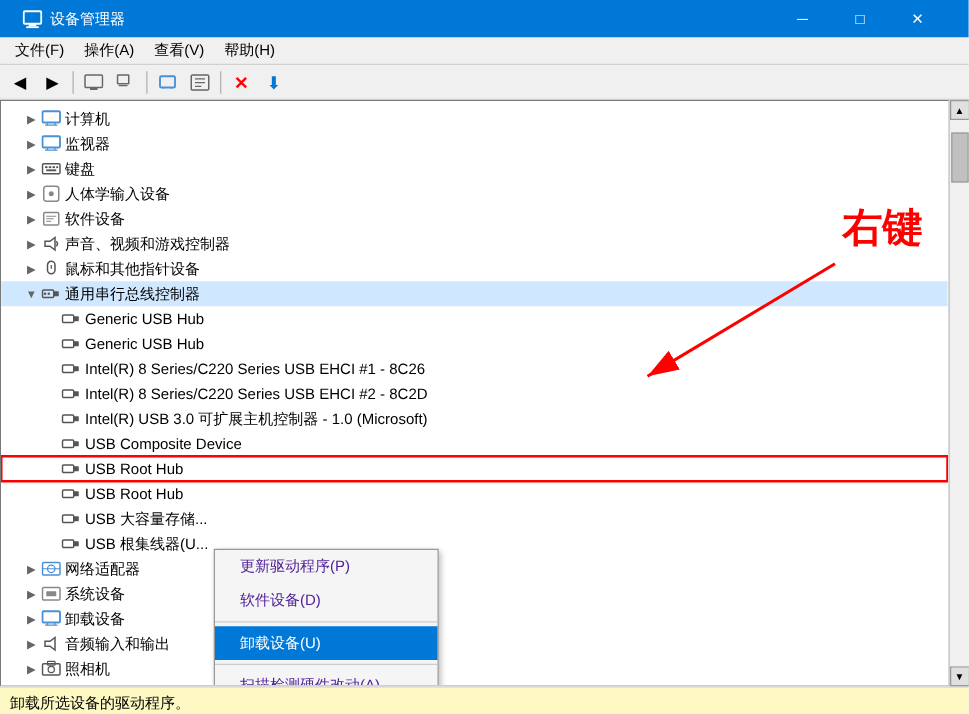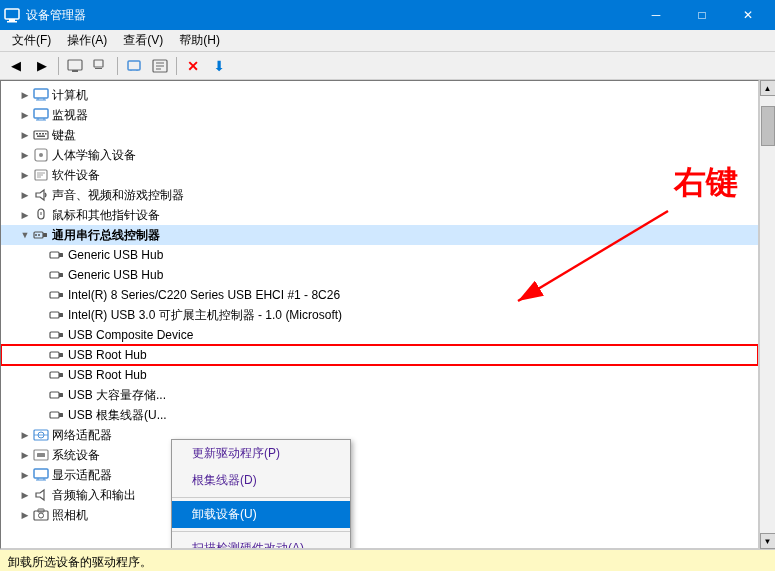--- a/index.html
+++ b/index.html
@@ -12,21 +12,21 @@
       overflow: hidden;
     }
 
     
     .title-bar {
       background: #0078d7;
       color: white;
       height: 30px;
       display: flex;
       align-items: center;
-      padding: 0 4px;
+      padding: 0 18px;
       user-select: none;
     }
     .title-bar-icon {
       width: 16px;
       height: 16px;
       margin-right: 6px;
     }
     .title-bar-text {
       flex: 1;
       font-size: 12px;
@@ -391,21 +391,21 @@
       <span class="tree-indent"></span>
       <span class="tree-expand">▼</span>
       <span class="tree-icon">
         <svg width="16" height="14" viewBox="0 0 16 14">
             <rect x="1" y="4" width="9" height="6" rx="1" fill="none" stroke="#555" stroke-width="1.2"></rect>
             <rect x="10" y="5" width="4" height="4" rx="0.5" fill="#555"></rect>
             <circle cx="3" cy="7" r="1" fill="#555"></circle>
             <circle cx="6" cy="7" r="1" fill="#555"></circle>
           </svg>
       </span>
-      <span style="font-weight:bold;">通用串行总线控制器</span>
+      <span style="font-weight:normal;">通用串行总线控制器</span>
     </div>
 
     <div class="tree-item">
       <span class="tree-indent"></span>
       <span class="tree-indent"></span>
       <span class="tree-expand"> </span>
       <span class="tree-icon">
         <svg width="16" height="14" viewBox="0 0 16 14">
             <rect x="1" y="4" width="9" height="6" rx="1" fill="none" stroke="#555" stroke-width="1.2"></rect>
             <rect x="10" y="5" width="4" height="4" rx="0.5" fill="#555"></rect>
@@ -429,20 +429,32 @@
       <span class="tree-indent"></span>
       <span class="tree-indent"></span>
       <span class="tree-expand"> </span>
       <span class="tree-icon">
         <svg width="16" height="14" viewBox="0 0 16 14">
             <rect x="1" y="4" width="9" height="6" rx="1" fill="none" stroke="#555" stroke-width="1.2"></rect>
             <rect x="10" y="5" width="4" height="4" rx="0.5" fill="#555"></rect>
           </svg>
       </span>
       <span>Intel(R) 8 Series/C220 Series USB EHCI #1 - 8C26</span>
+    </div>
+    <div class="tree-item">
+      <span class="tree-indent"></span>
+      <span class="tree-indent"></span>
+      <span class="tree-expand"> </span>
+      <span class="tree-icon">
+        <svg width="16" height="14" viewBox="0 0 16 14">
+            <rect x="1" y="4" width="9" height="6" rx="1" fill="none" stroke="#555" stroke-width="1.2"></rect>
+            <rect x="10" y="5" width="4" height="4" rx="0.5" fill="#555"></rect>
+          </svg>
+      </span>
+      <span>Intel(R) 8 Series/C220 Series USB EHCI #2 - 8C2D</span>
     </div>
     <div class="tree-item">
       <span class="tree-indent"></span>
       <span class="tree-indent"></span>
       <span class="tree-expand"> </span>
       <span class="tree-icon">
         <svg width="16" height="14" viewBox="0 0 16 14">
             <rect x="1" y="4" width="9" height="6" rx="1" fill="none" stroke="#555" stroke-width="1.2"></rect>
             <rect x="10" y="5" width="4" height="4" rx="0.5" fill="#555"></rect>
           </svg>
@@ -543,21 +555,21 @@
       <span class="tree-indent"></span>
       <span class="tree-expand">▶</span>
       <span class="tree-icon">
         <svg width="16" height="14" viewBox="0 0 16 14">
             <rect x="1" y="1" width="14" height="9" rx="1" fill="none" stroke="#4a90d9" stroke-width="1.5"></rect>
             <line x1="5" y1="10" x2="5" y2="12" stroke="#4a90d9" stroke-width="1"></line>
             <line x1="11" y1="10" x2="11" y2="12" stroke="#4a90d9" stroke-width="1"></line>
             <line x1="3" y1="12" x2="13" y2="12" stroke="#4a90d9" stroke-width="1"></line>
           </svg>
       </span>
-      <span>显示适配器</span>
+      <span>卸载设备</span>
     </div>
 
     <div class="tree-item">
       <span class="tree-indent"></span>
       <span class="tree-expand">▶</span>
       <span class="tree-icon">
         <svg width="16" height="14" viewBox="0 0 16 14">
             <polygon points="3,5 7,5 11,2 11,12 7,9 3,9" fill="none" stroke="#555" stroke-width="1.2"></polygon>
           </svg>
       </span>
@@ -572,21 +584,21 @@
             <rect x="1" y="3" width="14" height="9" rx="1" fill="none" stroke="#555" stroke-width="1.2"></rect>
             <circle cx="8" cy="7.5" r="2.5" fill="none" stroke="#555" stroke-width="1"></circle>
             <rect x="5" y="1" width="6" height="3" rx="0.5" fill="none" stroke="#555" stroke-width="1"></rect>
           </svg>
       </span>
       <span>照相机</span>
     </div>
 
     <div class="context-menu" style="top: 358px; left: 170px;">
       <div class="ctx-item">更新驱动程序(P)</div>
-      <div class="ctx-item">根集线器(D)</div>
+      <div class="ctx-item">软件设备(D)</div>
       <div class="ctx-sep"></div>
       <div class="ctx-item active">卸载设备(U)</div>
       <div class="ctx-sep"></div>
       <div class="ctx-item">扫描检测硬件改动(A)</div>
 
     </div>
 
     <div class="annotation" style="position:absolute; top:80px; right:20px; pointer-events:none; z-index:300;">
       <span style="color:red; font-size:32px; font-weight:bold; font-family:Liberation Serif, serif;">右键</span>
       

